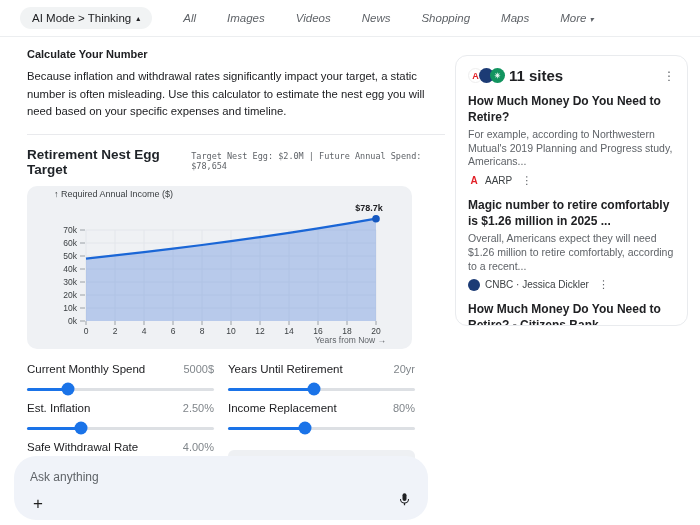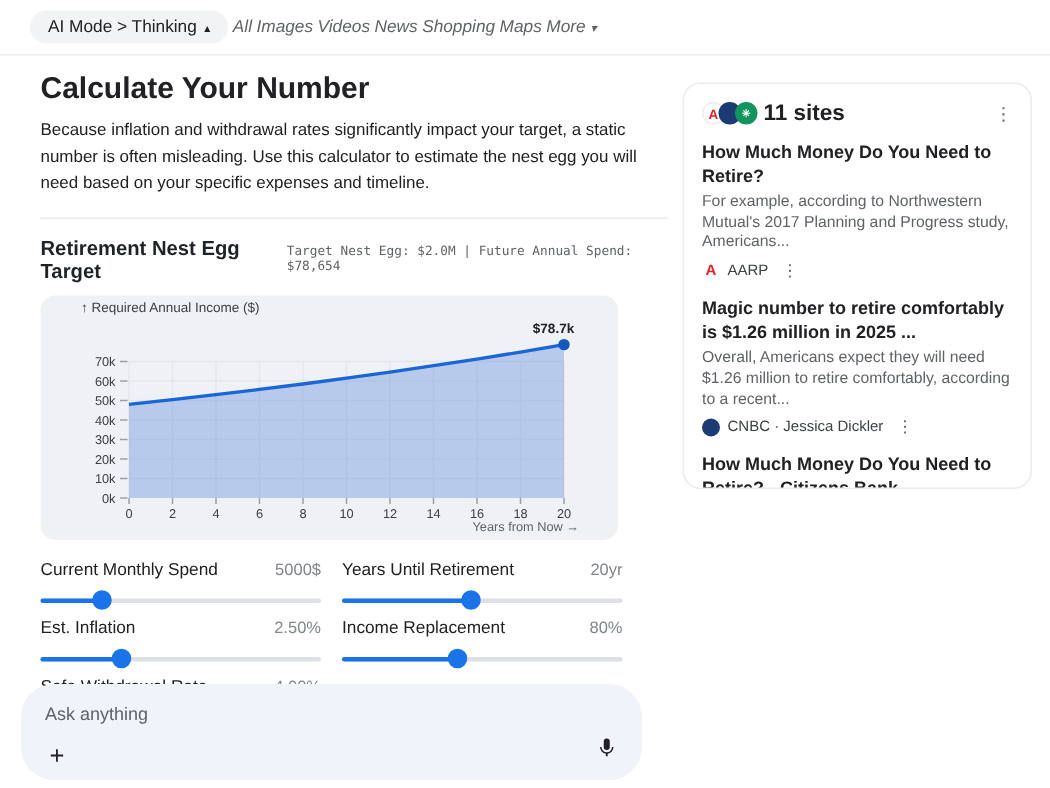--- a/index.html
+++ b/index.html
@@ -1,31 +1,31 @@
 <!DOCTYPE html>
 <html><head>
 <meta charset="utf-8">
 <style>
   * { margin:0; padding:0; box-sizing:border-box; }
   html,body { width:700px; height:525px; background:#fff; overflow:hidden;
               font-family:"Liberation Sans", sans-serif; position:relative; }
 
   
-  .nav { display:flex; align-items:center; height:37px; padding-left:20px; gap:3px;
+  .nav { display:flex; align-items:center; height:37px; padding-left:20px; gap:31px;
          border-bottom:1px solid #eceef0; }
   .chip { display:inline-flex; align-items:center; gap:5px; background:#f1f3f4;
           border-radius:16px; padding:5px 12px; font-size:11.5px; font-weight:500;
           color:#202124; cursor:pointer; }
   .chip .arrow { font-size:8px; color:#202124; }
   .tab { font-size:11.5px; color:#5f6368; cursor:pointer;font-style:italic; }
   .tab .arrow { font-size:8px; }
 
   
   .main { position:absolute; left:27px; top:37px; width:418px; }
-  .h-calc { margin-top:11px; font-size:20px; font-weight:700; color:#202124; }
+  .h-calc { margin-top:11px; font-size:11px; font-weight:700; color:#202124; }
   .para { margin-top:8px; font-size:11.3px; line-height:1.55; color:#202124; }
   .divider { border:none; border-top:1px solid #e9eaed; margin-top:13px; }
 
   .widget-head { display:flex; align-items:baseline; margin-top:12px; width:416px;justify-content:center; }
   .widget-title { font-size:13.5px; font-weight:700; color:#1f2328; }
   .widget-status { margin-left:auto; font-family:"DejaVu Sans Mono", monospace;
                    font-size:8.5px; color:#5f6368; }
 
   
   .chart-card { position:relative; margin-top:9px; width:385px; height:163px;
@@ -256,21 +256,21 @@
         <span class="fav fav-aarp">A</span>
         <span class="fav fav-cnbc"></span>
         <span class="fav fav-cit">✳</span>
       </span>
       <span class="sites">11 sites</span>
       <span class="dots">⋮</span>
     </div>
 
     <div class="src-item">
       <div class="src-title">How Much Money Do You Need to Retire?</div>
-      <div class="src-snippet">For example, according to Northwestern Mutual's 2017 Planning and Progress study, Americans...</div>
+      <div class="src-snippet">For example, according to Northwestern Mutual's 2019 Planning and Progress study, Americans...</div>
       <div class="src-meta">
         <span class="mini-fav mini-aarp">A</span>
         <span>AARP</span>
         <span class="meta-dots">⋮</span>
       </div>
     </div>
 
     <div class="src-item">
       <div class="src-title">Magic number to retire comfortably is $1.26 million in 2025 ...</div>
       <div class="src-snippet">Overall, Americans expect they will need $1.26 million to retire comfortably, according to a recent...</div>

